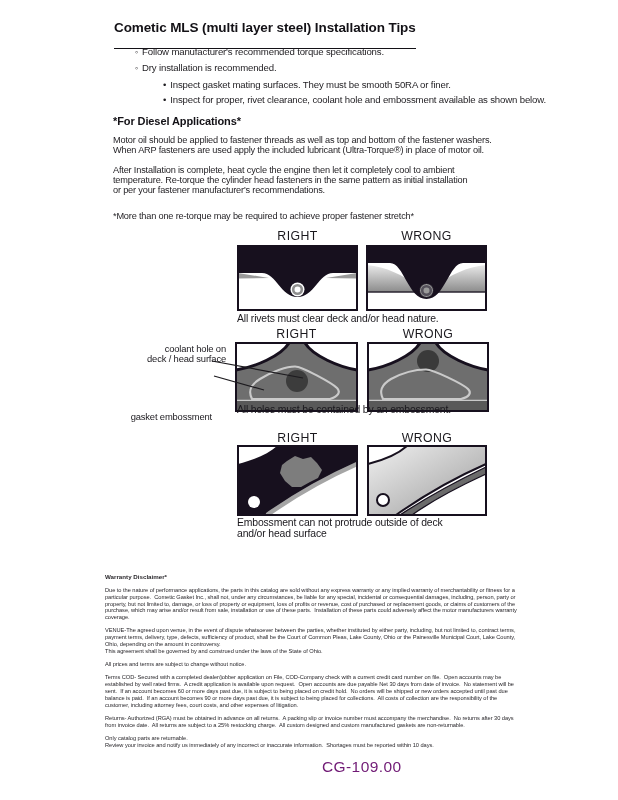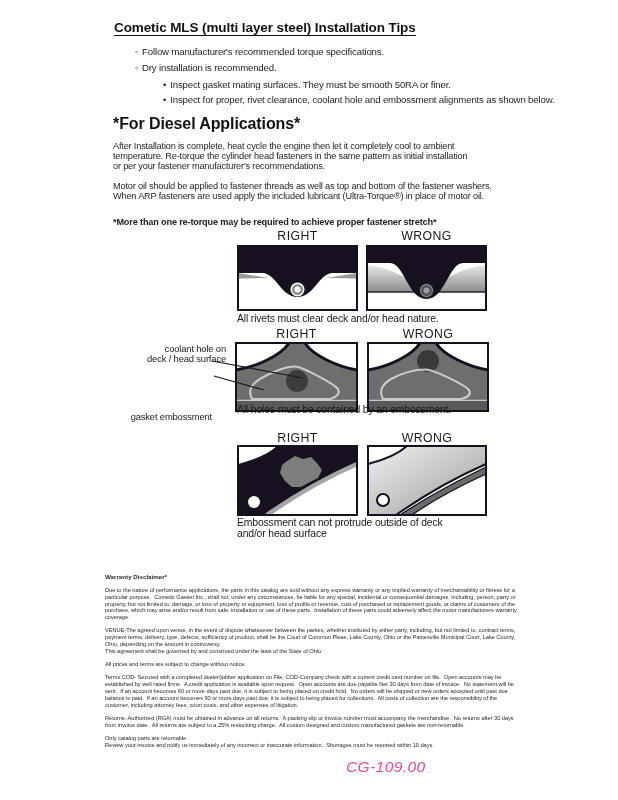--- a/index.html
+++ b/index.html
@@ -6,71 +6,71 @@
   .page{
     position:relative;width:618px;height:800px;background:#ffffff;
     font-family:"Liberation Sans","DejaVu Sans",sans-serif;color:#1f1d21;
     overflow:hidden;margin:0 auto;
   }
   
   .title{
     position:absolute;left:114px;top:20px;font-size:13.5px;font-weight:700;
     letter-spacing:-0.1px;color:#131116;white-space:nowrap;
   }
-  .title span{display:inline-block;border-bottom:1.6px solid #131116;padding-bottom:0;}
+  .title span{display:inline-block;border-bottom:1.6px solid #131116;padding-bottom:13px;}
   
   .tips{position:absolute;left:99px;top:44px;font-size:9.6px;letter-spacing:-0.15px;margin-left:36px;}
   .tip,.subtip{line-height:15.4px;white-space:nowrap;}
   .tip::before{content:"◦";margin-right:4px;font-size:9px;position:relative;top:-0.5px;}
   .subtip{padding-left:28px;}
   .subtip::before{content:"•";margin-right:4px;}
   
   .diesel{position:absolute;left:113px;top:115px;width:495px;}
-  .diesel h2{font-size:16px;font-weight:700;margin:0 0 8px 0;color:#131116;letter-spacing:-0.1px;}
+  .diesel h2{font-size:11px;font-weight:700;margin:0 0 8px 0;color:#131116;letter-spacing:-0.1px;}
   .diesel p{font-size:9.2px;line-height:10px;letter-spacing:-0.18px;margin:0 0 10px 0;white-space:pre-line;}
-  .diesel p.note{margin-top:16px;font-weight:bold;}
+  .diesel p.note{margin-top:16px;}
   
   .fig-label{position:absolute;font-size:12.3px;letter-spacing:0.4px;text-align:center;color:#1a181d;}
   .fig-box{position:absolute;}
   .fig-box svg{display:block;}
   .fig-caption{position:absolute;font-size:10.4px;letter-spacing:-0.15px;line-height:11.2px;white-space:pre-line;color:#1a181d;}
   .callout{position:absolute;font-size:9.4px;line-height:9.8px;letter-spacing:-0.15px;text-align:right;white-space:pre-line;color:#1a181d;}
   .callout-lines{position:absolute;pointer-events:none;}
   
   .warranty{position:absolute;left:105px;top:573px;width:412px;color:#2a282c;}
   .warranty h3{font-size:6.2px;font-weight:700;margin:0 0 7px 0;}
   .warranty p{font-size:5.7px;line-height:6.8px;margin:0 0 6.5px 0;white-space:pre-wrap;letter-spacing:-0.05px;}
   .warranty p.attached{margin:0;}
   .warranty p.attached-last{margin:0 0 6.5px 0;}
   
-  .doc-code{position:absolute;left:346px;top:758px;font-size:15.5px;letter-spacing:0.4px;color:#ec4899;font-style:italic;}
+  .doc-code{position:absolute;left:322px;top:758px;font-size:15.5px;letter-spacing:0.4px;color:#701a75;}
 </style>
 </head>
 <body>
 
 <div class="page">
 
   <div class="title">
     <span>Cometic MLS (multi layer steel) Installation Tips</span>
   </div>
 
   <div class="tips">
     <div class="tip">Follow manufacturer's recommended torque specifications.</div>
     <div class="tip">Dry installation is recommended.</div>
     <div class="subtip">Inspect gasket mating surfaces.  They must be smooth 50RA or finer.</div>
-    <div class="subtip">Inspect for proper, rivet clearance, coolant hole and embossment alignments as shown below.</div>
+    <div class="subtip">Inspect for proper, rivet clearance, coolant hole and embossment available as shown below.</div>
   </div>
 
   <div class="diesel">
     <h2>*For Diesel Applications*</h2>
+    <p>Motor oil should be applied to fastener threads as well as top and bottom of the fastener washers.
+When ARP fasteners are used apply the included lubricant (Ultra-Torque®) in place of motor oil.</p>
     <p>After Installation is complete, heat cycle the engine then let it completely cool to ambient
 temperature. Re-torque the cylinder head fasteners in the same pattern as initial installation
 or per your fastener manufacturer's recommendations.</p>
-    <p>Motor oil should be applied to fastener threads as well as top and bottom of the fastener washers.
-When ARP fasteners are used apply the included lubricant (Ultra-Torque®) in place of motor oil.</p>
     <p class="note">*More than one re-torque may be required to achieve proper fastener stretch*</p>
   </div>
 
   <div class="fig-label" style="left:237px;top:229px;width:121px;">RIGHT</div>
   <div class="fig-label" style="left:366px;top:229px;width:121px;">WRONG</div>
 
   <div class="fig-box" style="left:237px;top:245px;">
     <svg width="121" height="66" viewBox="0 0 121 66">
       <rect x="1" y="1" width="119" height="64" fill="#ffffff"></rect>
       <polygon points="1,28 32,33 1,33.5" fill="#9a9a9a"></polygon>

